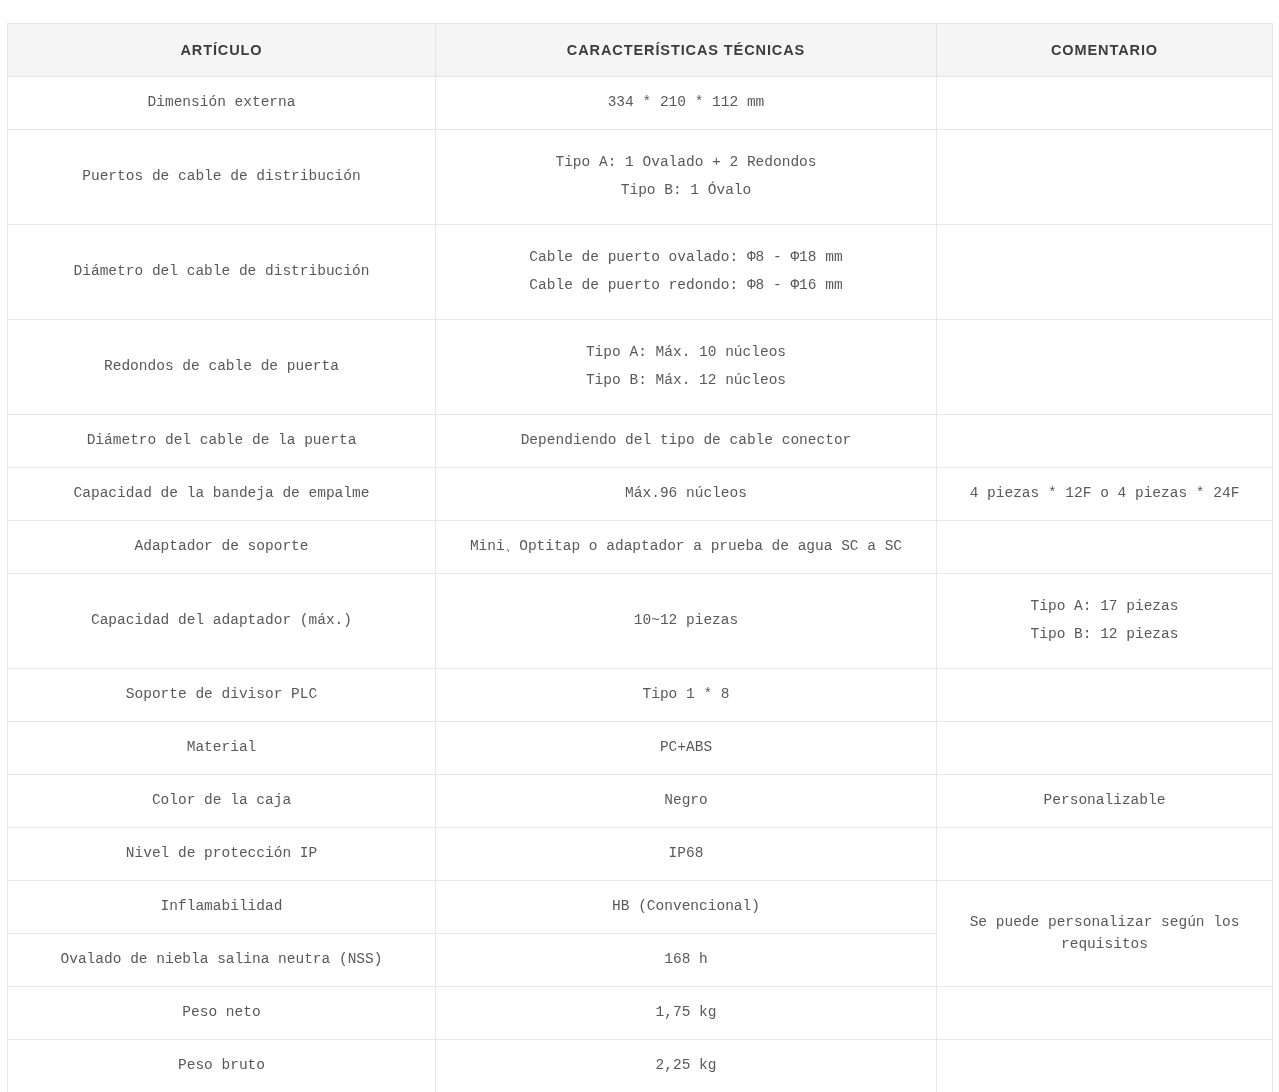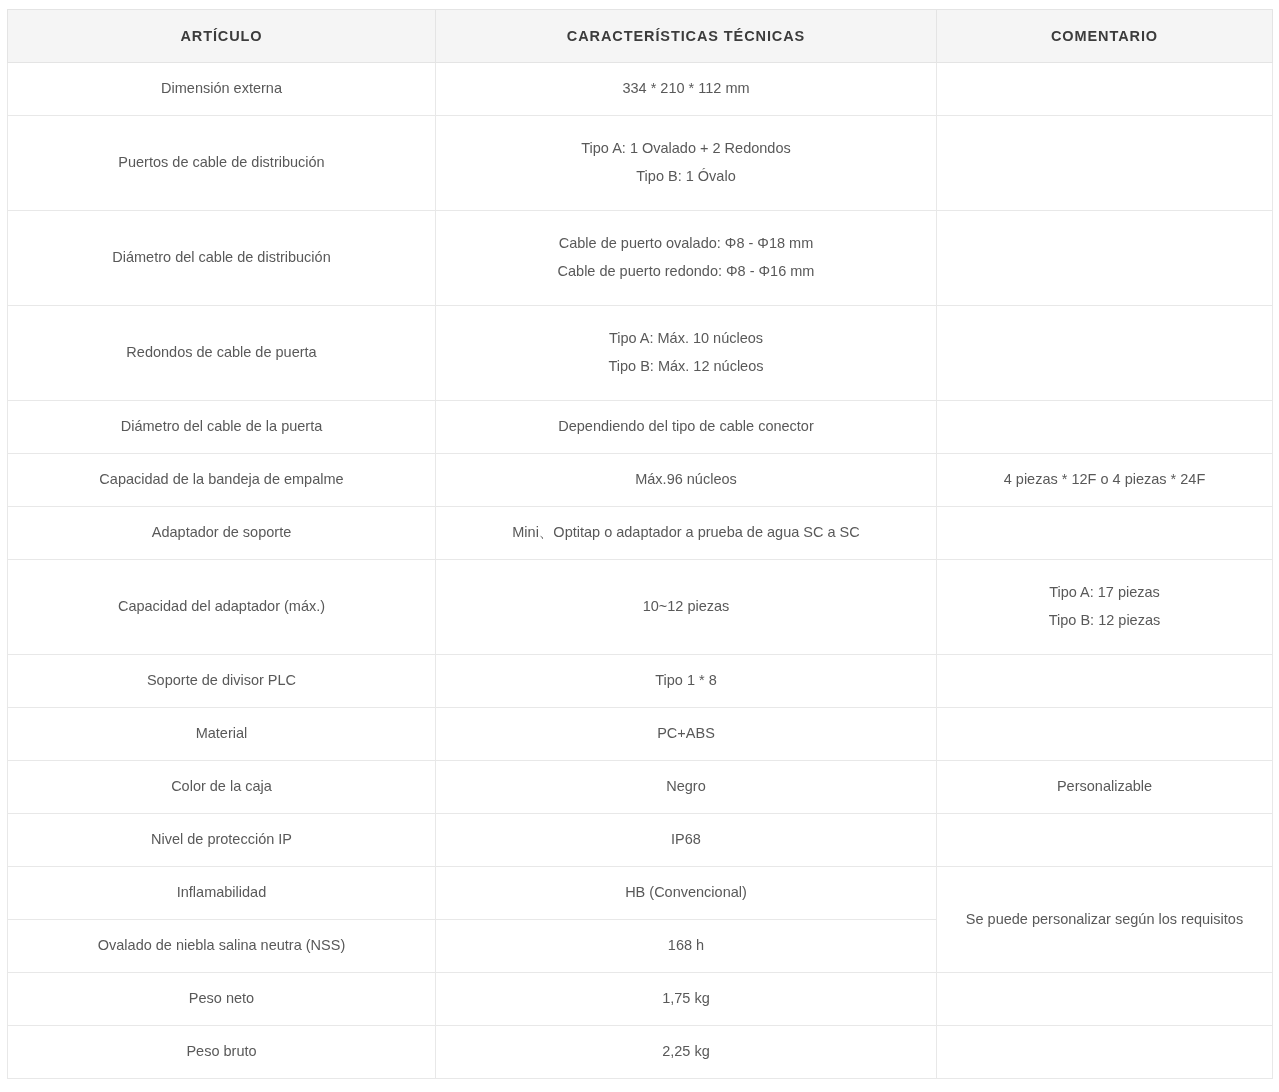--- a/index.html
+++ b/index.html
@@ -8,21 +8,21 @@
     background: #ffffff;
   }
   body {
     width: 1279px;
     height: 1092px;
     font-family: "Liberation Sans", "DejaVu Sans", sans-serif;
     overflow: hidden;
   }
 
   #spec-table-wrap {
-    padding: 9px 7px 7px 7px;
+    padding: 23px 7px 7px 7px;
     box-sizing: border-box;
     width: 1279px;
     height: 1092px;
     border-radius: 29px;
   }
 
   table.spec-table {
     border-collapse: collapse;
     width: 1265px;
     table-layout: fixed;
@@ -48,20 +48,21 @@
 
   table.spec-table td {
     border: 1px solid #e8e8e8;
     text-align: center;
     vertical-align: middle;
     font-size: 14.5px;
     font-weight: 300;
     color: #595959;
     padding: 14px 10px;
     line-height: 1.5;
+    font-family: Liberation Mono, monospace;
   }
 
   td .line {
     display: block;
   }
   td .line + .line {
     margin-top: 6px;
   }
 
   

